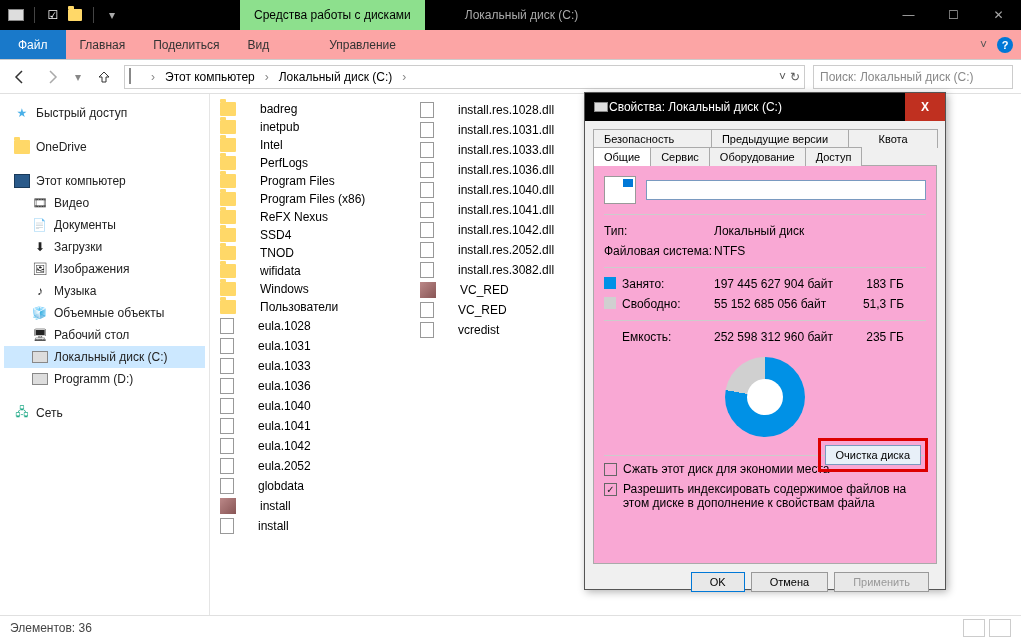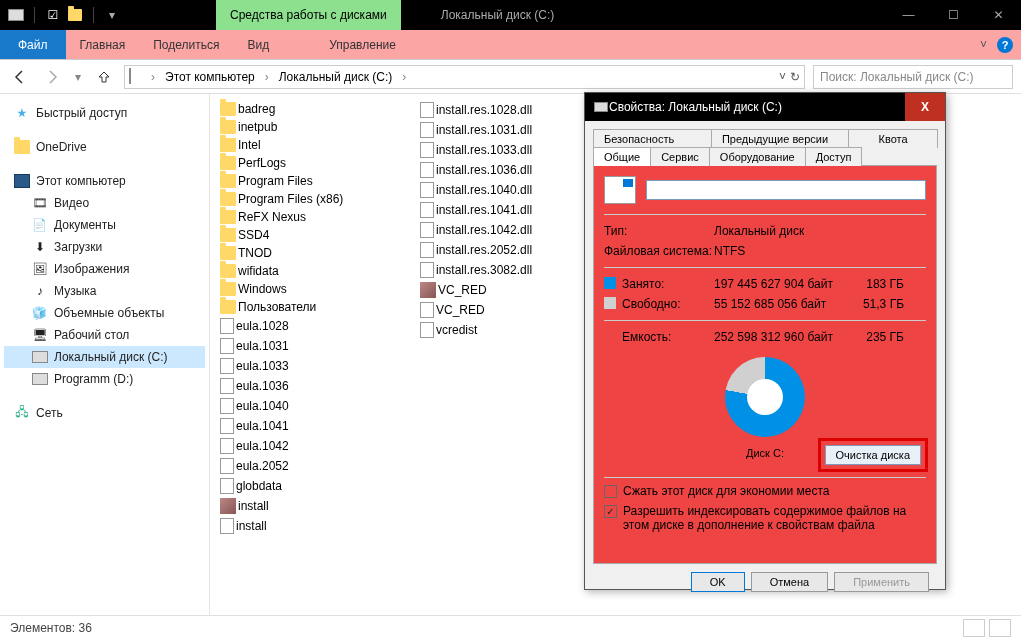--- a/index.html
+++ b/index.html
@@ -1,21 +1,21 @@
 <!DOCTYPE html>
 <html><head>
 <meta charset="utf-8">
 <style>
 *{box-sizing:border-box;margin:0;padding:0;font-family:"Segoe UI",Tahoma,sans-serif;font-size:12px}
 body{background:#fff;width:1021px;height:639px;overflow:hidden;position:relative}
 .titlebar{height:30px;background:#000;display:flex;align-items:center;color:#fff}
 .titlebar-icons{display:flex;gap:6px;padding:0 8px;align-items:center}
 .tb-icon{width:16px;height:16px;display:inline-flex;align-items:center;justify-content:center}
 .tb-sep{width:1px;height:16px;background:#444;margin:0 4px}
-.tool-tab{background:#8de08d;color:#000;padding:0 14px;height:30px;display:flex;flex-direction:column;justify-content:center;align-items:flex-end;margin-left:88px;font-size:11px}
+.tool-tab{background:#8de08d;color:#000;padding:0 14px;height:30px;display:flex;flex-direction:column;justify-content:center;align-items:flex-end;margin-left:112px;font-size:11px}
 .titlebar-title{color:#aaa;margin-left:40px}
 .window-controls{margin-left:auto;display:flex}
 .wc{width:45px;height:30px;display:flex;align-items:center;justify-content:center;color:#aaa}
 .ribbon{height:30px;background:#fca5a5;border-bottom:1px solid #ccc;display:flex;align-items:stretch}
 .ribbon-file{background:#1979ca;color:#fff;padding:0 18px;display:flex;align-items:center}
 .ribbon-tab{padding:0 14px;display:flex;align-items:center;color:#333}
 .ribbon-tool{margin-left:32px}
 .ribbon-right{margin-left:auto;display:flex;align-items:center;padding:0 8px;gap:10px}
 .help-icon{width:16px;height:16px;border-radius:50%;background:#0078d7;color:#fff;display:flex;align-items:center;justify-content:center;font-size:11px;font-weight:bold}
 .navbar{height:34px;border-bottom:1px solid #e0e0e0;display:flex;align-items:center;padding:0 8px;gap:8px}
@@ -28,37 +28,37 @@
 .searchbar{width:200px;height:24px;border:1px solid #ccc;padding:0 6px;display:flex;align-items:center;color:#888}
 .body{display:flex;height:544px}
 .sidebar{width:210px;border-right:1px solid #e5e5e5;padding:8px 4px;overflow:hidden}
 .side-item{display:flex;align-items:center;gap:6px;padding:3px 10px;color:#222}
 .side-item.sel{background:#cce8ff}
 .side-item.indent{padding-left:28px}
 .side-group{margin-bottom:12px}
 .icon-sm{width:16px;height:16px;display:inline-flex;align-items:center;justify-content:center}
 .filepane{flex:1;display:flex;padding:6px 0}
 .filecol{width:200px}
-.file-item{display:flex;align-items:center;gap:2px;padding:2px 10px}
+.file-item{display:flex;align-items:center;gap:24px;padding:2px 10px}
 .folder-ic{width:16px;height:14px;background:#ffd868;border-radius:1px;position:relative}
 .folder-ic::before{content:"";position:absolute;top:-3px;left:0;width:6px;height:3px;background:#ffd868;border-radius:1px 1px 0 0}
 .file-ic{width:14px;height:16px;background:#fff;border:1px solid #999;position:relative}
 .exe-ic{width:16px;height:16px;background:linear-gradient(135deg,#b88,#855)}
 .statusbar{position:absolute;bottom:0;left:0;right:0;height:24px;border-top:1px solid #e0e0e0;display:flex;align-items:center;padding:0 10px;color:#444;background:#fff}
 .status-icons{margin-left:auto;display:flex;gap:4px}
 .status-icons div{width:22px;height:18px;border:1px solid #ccc}
 
 .dialog{position:absolute;left:584px;top:92px;width:362px;height:498px;background:#f0f0f0;border:1px solid #555;box-shadow:2px 2px 8px rgba(0,0,0,.3)}
 .dlg-title{height:28px;background:#000;color:#fff;display:flex;align-items:center;padding:0 8px;gap:0}
 .dlg-close{margin-left:auto;width:40px;height:28px;background:#c03020;display:flex;align-items:center;justify-content:center;font-weight:bold;margin-right:-8px}
 .dlg-body{padding:8px}
 .tabs{display:flex;flex-wrap:wrap;border-bottom:1px solid #aaa;background:#f0f0f0}
 .tab{border:1px solid #aaa;border-bottom:none;background:#f0f0f0;padding:3px 10px;margin-right:-1px;margin-bottom:-1px;font-size:11px}
 .tab.active{background:#fff;position:relative;z-index:2}
-.tab-content{background:#ef4444;border:1px solid #aaa;border-top:none;padding:10px;height:398px;position:relative}
+.tab-content{background:#f9a8d4;border:1px solid #aaa;border-top:none;padding:10px;height:398px;position:relative}
 .drive-row{display:flex;align-items:center;gap:10px;margin-bottom:10px}
 .drive-ic{width:32px;height:28px;background:#fff;border:1px solid #999;position:relative}
 .drive-ic::after{content:"";position:absolute;right:2px;top:2px;width:10px;height:8px;background:#0078d7}
 .drive-name{flex:1;height:20px;border:1px solid #7a9ac0;padding:2px 4px}
 .info-row{display:flex;padding:3px 0;font-size:11px}
 .info-row .lbl{width:110px}
 .info-row .val{width:130px}
 .info-row .ext{width:60px;text-align:right}
 .sq{width:12px;height:12px;margin-right:6px}
 .hr{height:1px;background:#ccc;margin:6px 0}
@@ -428,21 +428,20 @@
           <span class="ext">51,3 ГБ</span>
         </div>
       <div class="hr"></div>
       <div class="info-row">
           <span style="width:18px"></span>
           <span class="lbl" style="width:92px">Емкость:</span>
           <span class="val">252 598 312 960 байт</span>
           <span class="ext">235 ГБ</span>
         </div>
       <div class="pie"></div>
-      <div class="disk-label">Диск C:</div>
       <div class="cleanup-wrap">
         <button class="cleanup-btn">Очистка диска</button>
       </div>
       <div class="hr" style="margin-top:18px"></div>
       <div class="chk-row">
         <span class="chk"></span>
         <span>Сжать этот диск для экономии места</span>
       </div>
       <div class="chk-row">
         <span class="chk on"></span>

